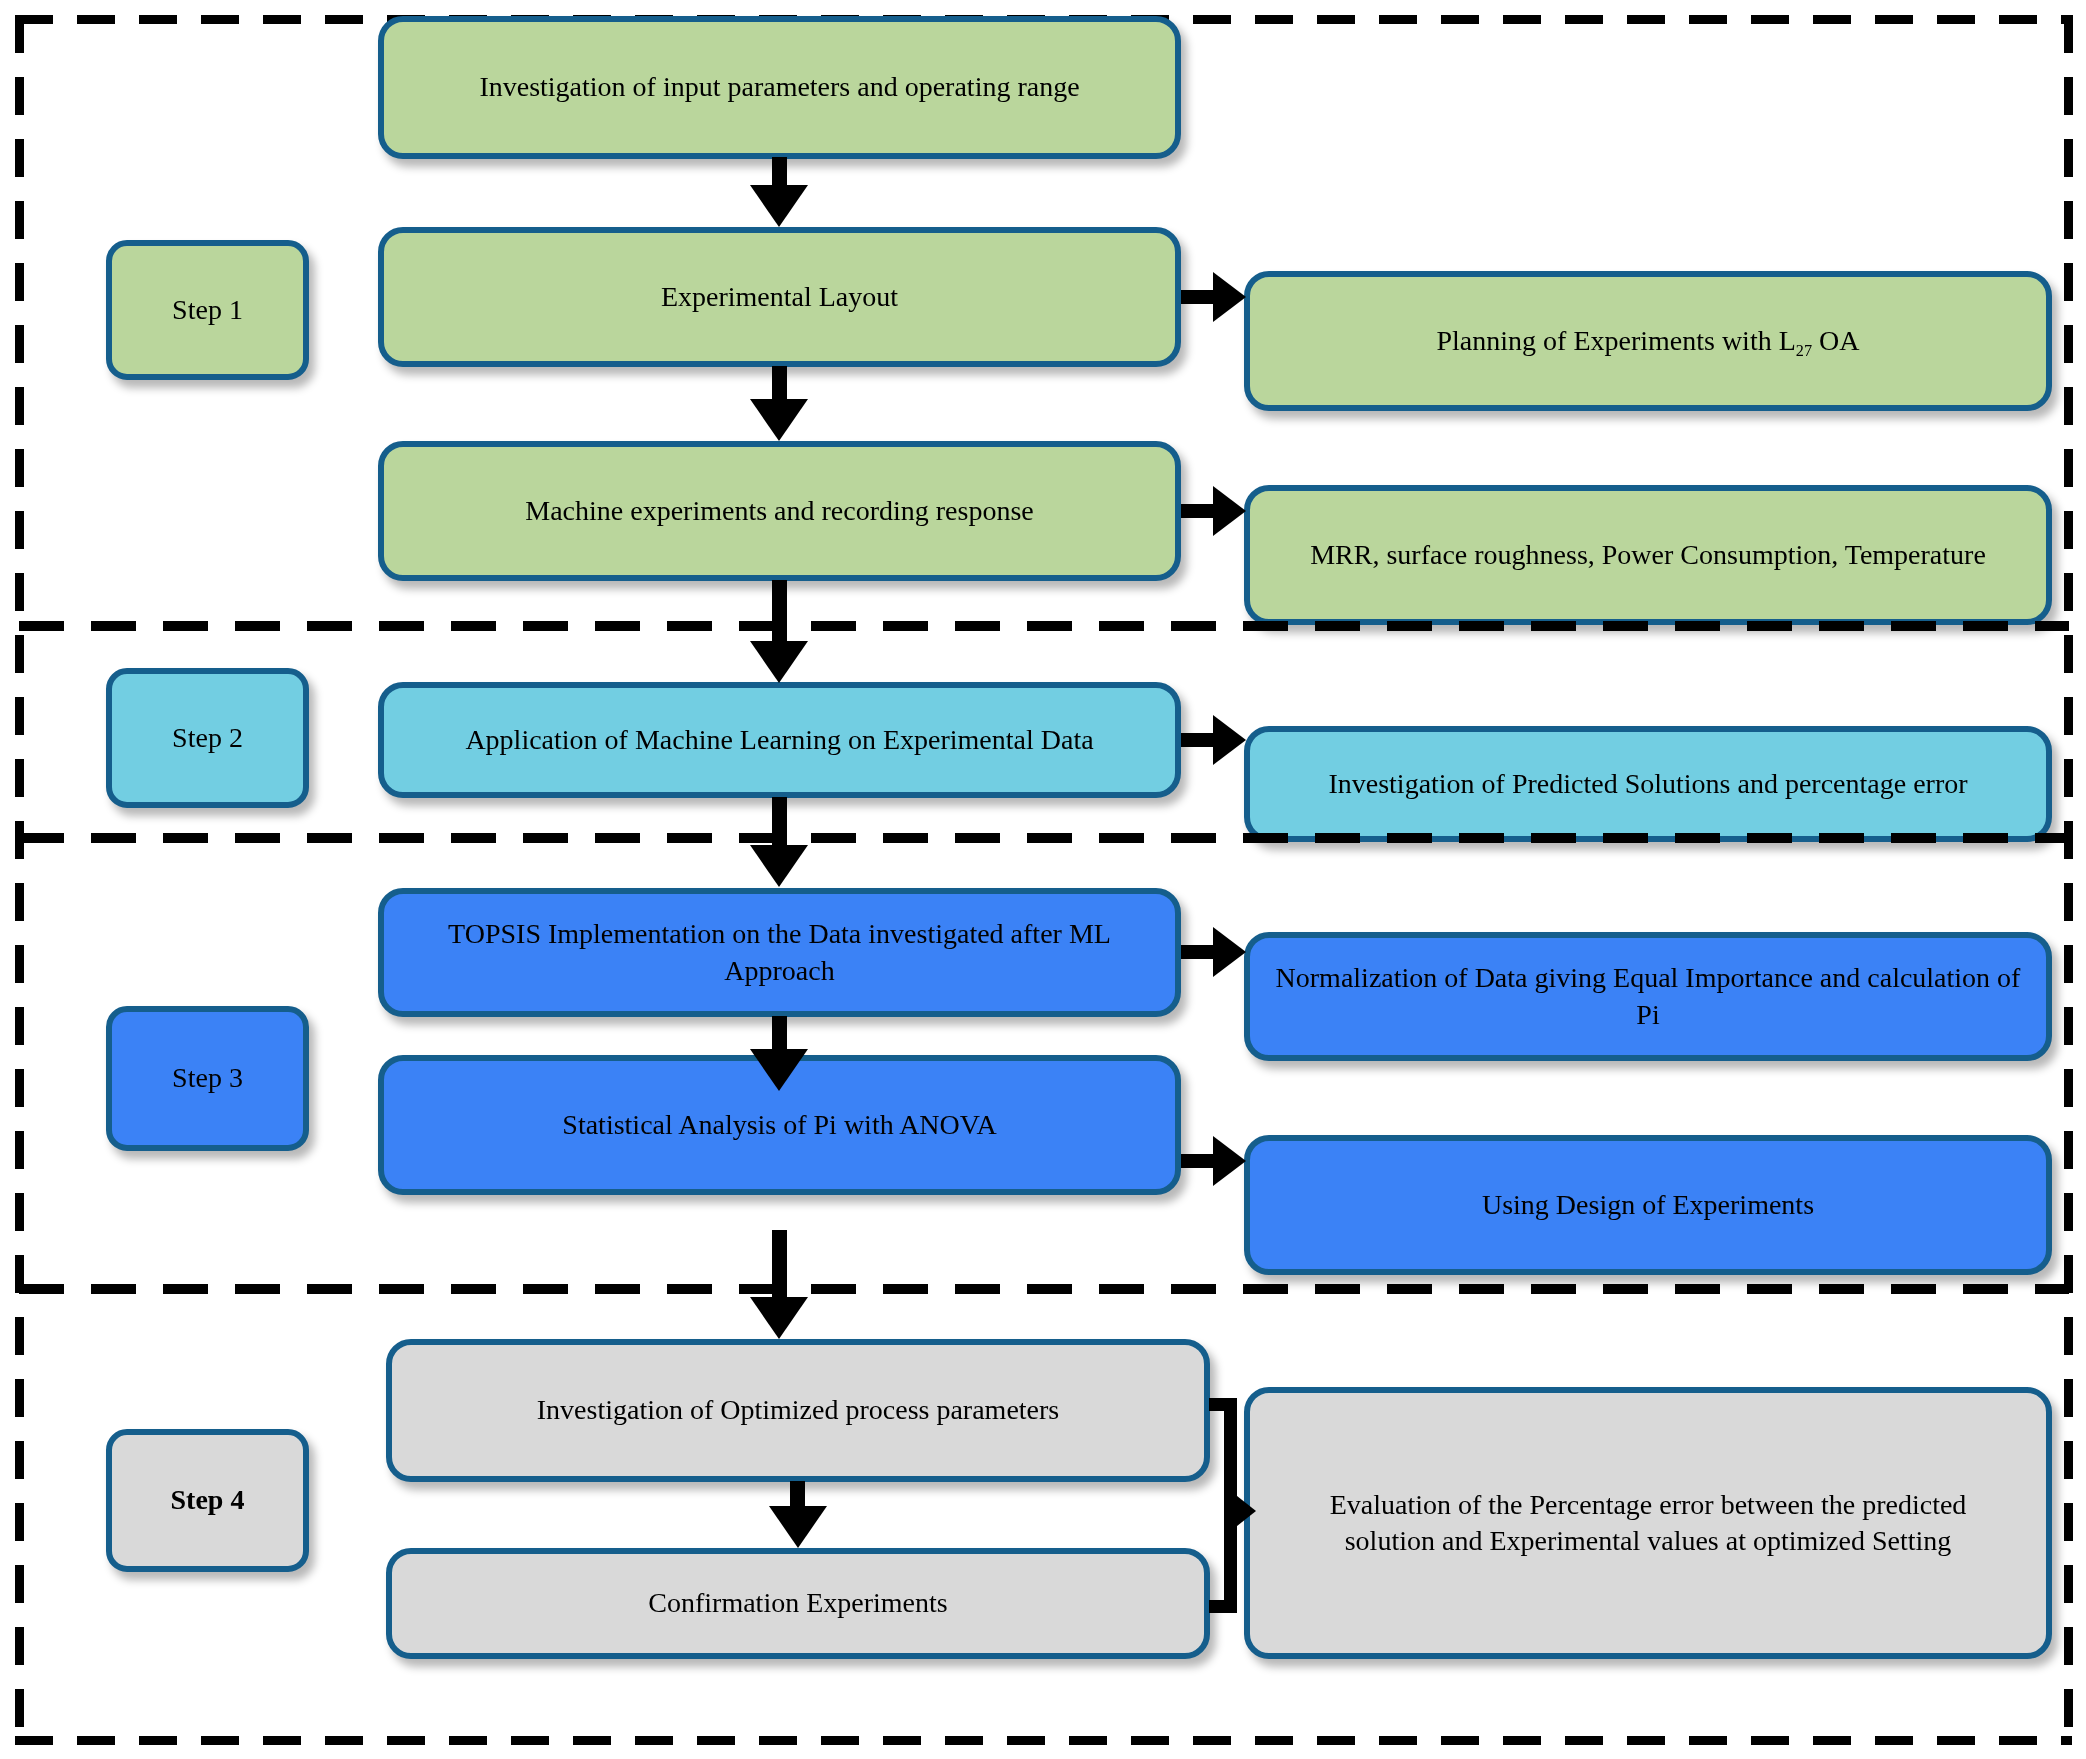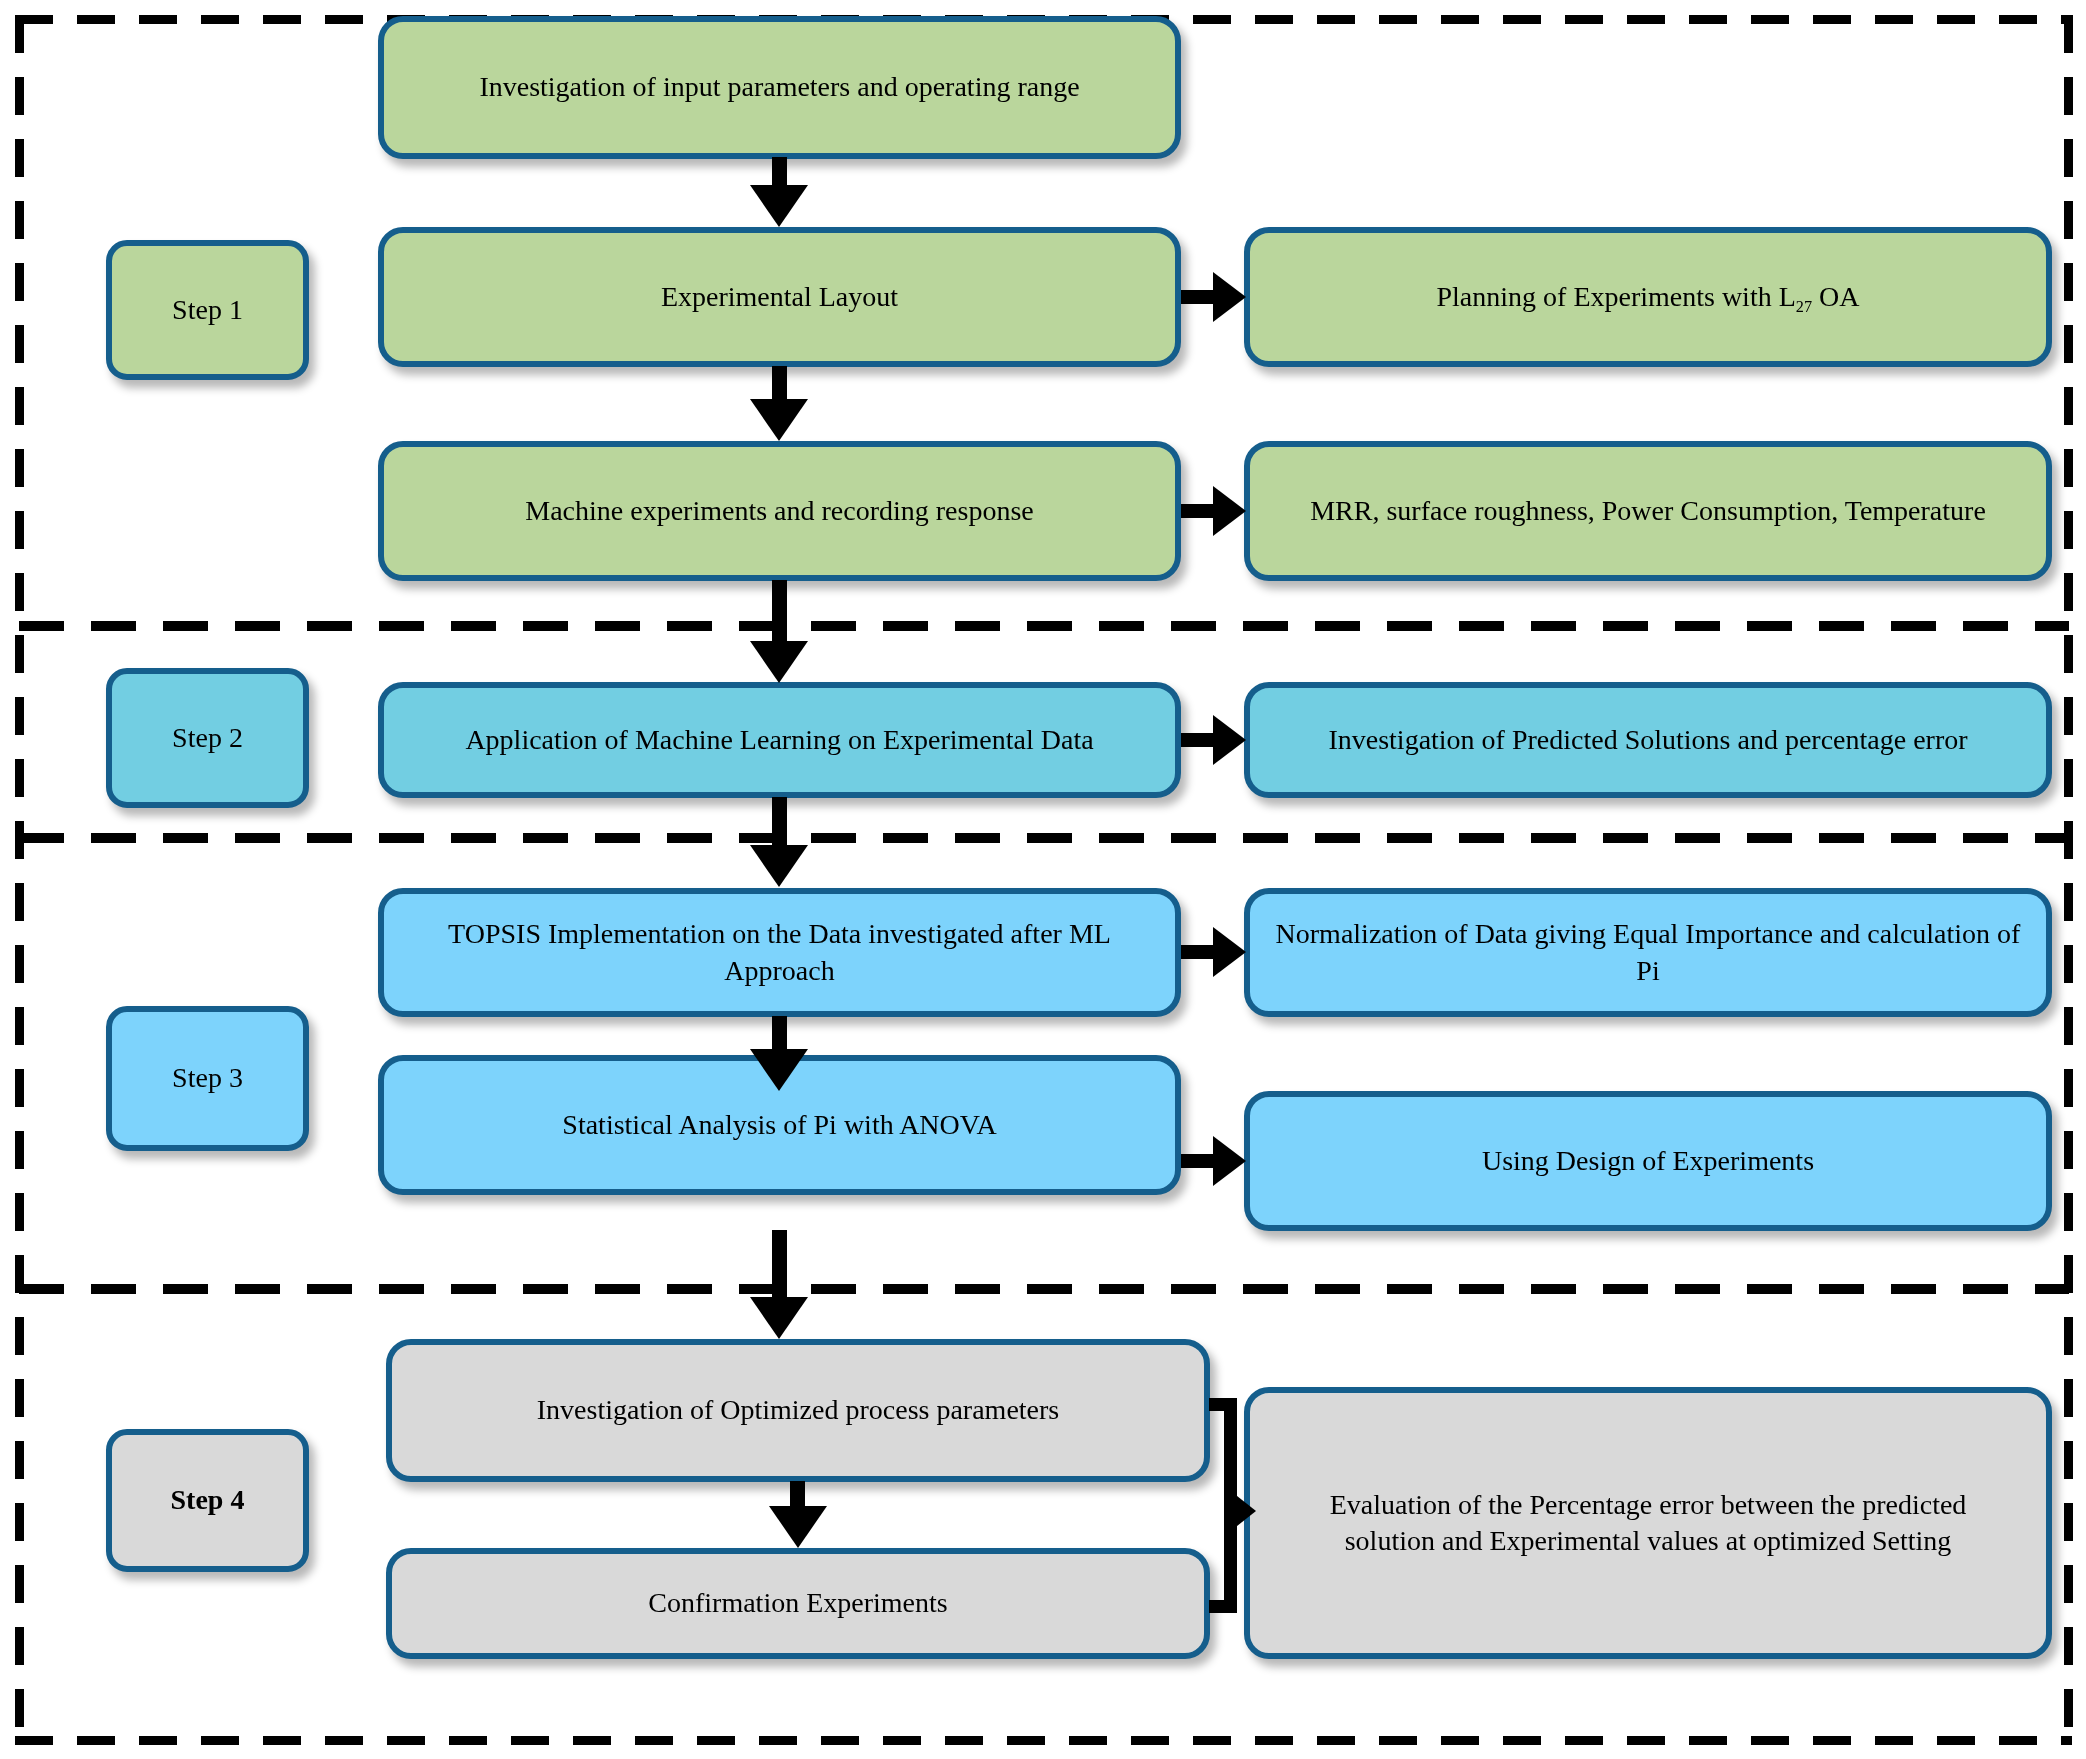--- a/index.html
+++ b/index.html
@@ -21,24 +21,24 @@
     align-items:center;
     justify-content:center;
     text-align:center;
     font-size:28px;
     line-height:1.3;
     padding:0 24px;
     box-shadow:5.3px 7.4px 8.5px rgba(0,0,0,0.28);
   }
   .green{background:#bad69c;}
   .blue{background:#72cee2;}
-  .orange{background:#7dd3fc;}
+  .orange{background:#3b82f6;}
   .gray{background:#d9d9d9;}
   .steplabel{border-radius:21px;padding:0 5px;}
-  .rightcol{padding:0 21px;}
+  .rightcol{padding:0 21px;margin-top:44px;}
   .evalpad{padding:0 50px;}
   
   .frame-h{position:absolute;height:8.5px;left:15px;width:2057px;
     background:repeating-linear-gradient(90deg,#000 0 38px,transparent 38px 62px);}
   .frame-v{position:absolute;width:8.5px;top:15px;height:1730px;
     background:repeating-linear-gradient(180deg,#000 0 38px,transparent 38px 62px);}
   .sep{
     position:absolute;left:18.5px;width:2050px;height:9.5px;
     background:repeating-linear-gradient(90deg,#000 0 45px,transparent 45px 72px);
   }

